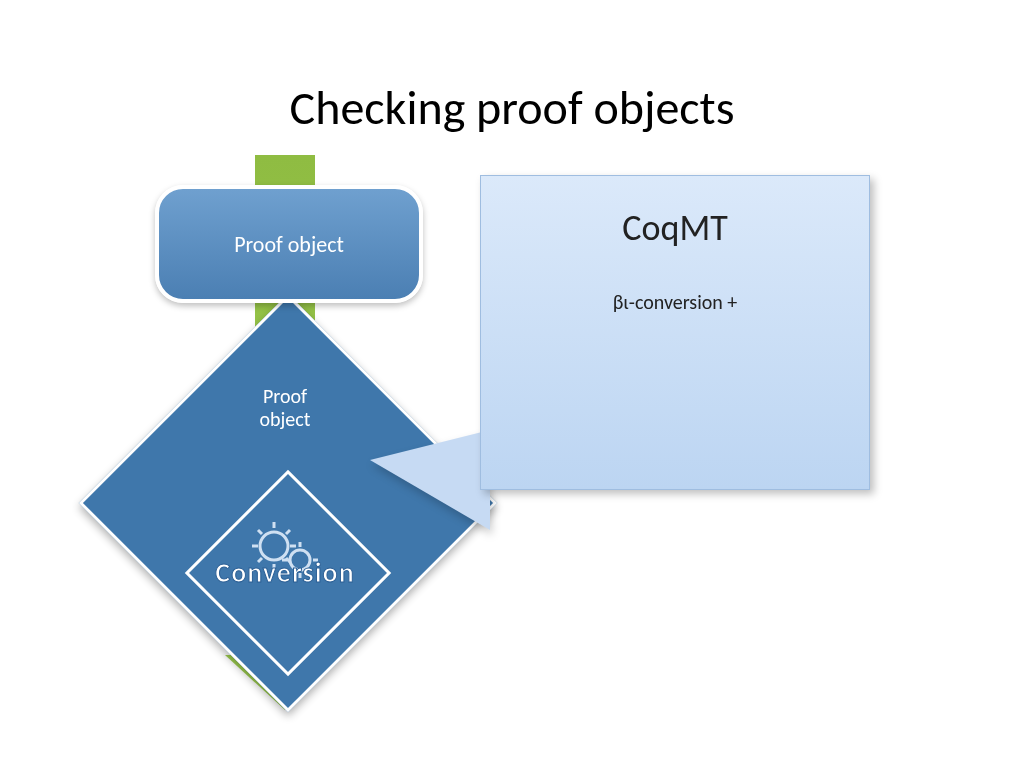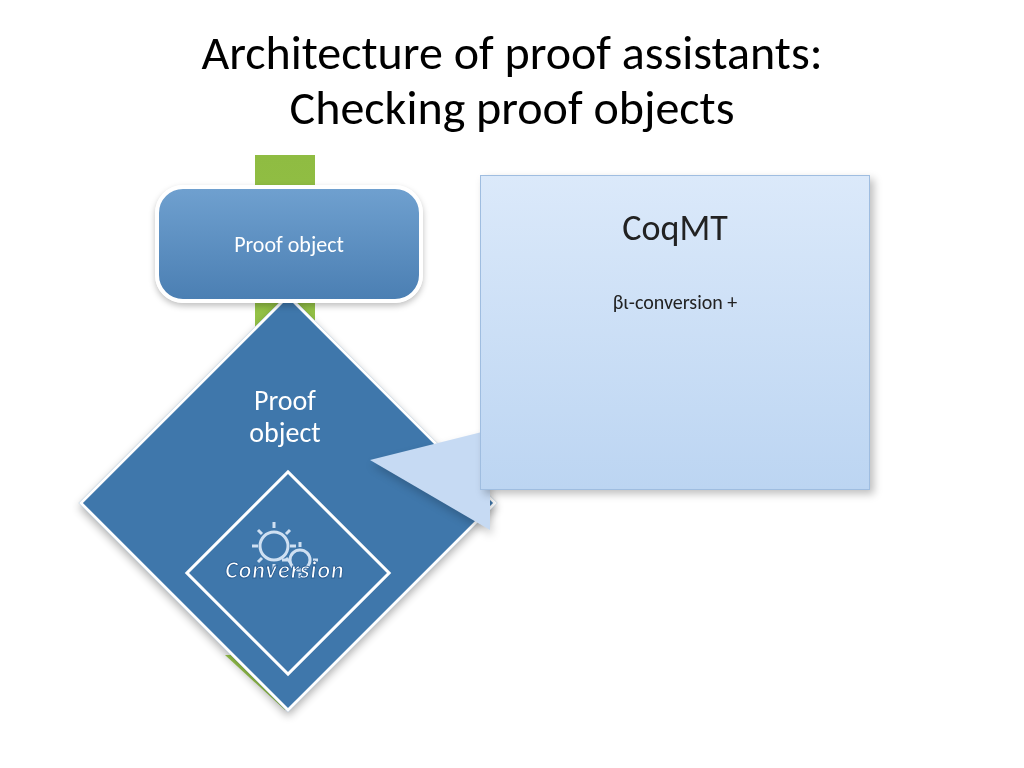--- a/index.html
+++ b/index.html
@@ -7,39 +7,39 @@
   .title{position:absolute;top:25px;left:0;width:1024px;text-align:center;font-size:48px;color:#000;line-height:1.15}
   
   .arrow-shaft{position:absolute;left:255px;top:155px;width:60px;height:500px;background:linear-gradient(to bottom,#8fbc42,#9fcf50);}
   .arrow-head{position:absolute;left:225px;top:655px;width:0;height:0;border-left:60px solid transparent;border-right:60px solid transparent;border-top:55px solid #9fcf50}
   
   .proof-object{position:absolute;left:155px;top:185px;width:260px;height:110px;border-radius:28px;background:linear-gradient(to bottom,#6fa0cf,#4b7fb3);border:4px solid #fff;box-shadow:0 3px 6px rgba(0,0,0,.25);display:flex;align-items:center;justify-content:center;color:#fff;font-size:22px}
   
   .big-diamond{position:absolute;left:140px;top:355px;width:290px;height:290px;background:#3f77ab;border:3px solid #fff;transform:rotate(45deg);box-shadow:3px 3px 8px rgba(0,0,0,.3)}
   
   .small-diamond{position:absolute;left:215px;top:500px;width:140px;height:140px;background:#3f77ab;border:3px solid #fff;transform:rotate(45deg)}
-  .proof-checker-label{position:absolute;left:190px;top:385px;width:190px;text-align:center;color:#fff;font-size:28px;line-height:1.15}
+  .proof-checker-label{position:absolute;left:190px;top:385px;width:190px;text-align:center;color:#fff;font-size:20px;line-height:1.15}
   
   .gears{position:absolute;left:250px;top:520px;width:70px;height:60px}
-  .conversion-label{position:absolute;left:175px;top:555px;width:220px;text-align:center;color:#fff;font-size:24px;font-weight:600;letter-spacing:1px;font-style:italic;
+  .conversion-label{position:absolute;left:175px;top:555px;width:220px;text-align:center;color:#fff;font-size:28px;font-weight:600;letter-spacing:1px;
     -webkit-text-stroke:1px #2b5f95;}
   
   .callout{position:absolute;left:480px;top:175px;width:390px;height:315px;background:linear-gradient(to bottom,#dbe9fa,#bcd5f2);border:1px solid #9fbde0;box-shadow:4px 4px 8px rgba(0,0,0,.25);padding:30px 26px;box-sizing:border-box;text-align:center}
   .callout-title{font-size:36px;color:#222;margin-bottom:40px}
   .callout-body{font-size:20px;color:#222;line-height:1.25}
   
   .callout-pointer{position:absolute;left:370px;top:430px;width:0;height:0;border-top:30px solid transparent;border-bottom:70px solid transparent;border-right:120px solid #c6daf3;filter:drop-shadow(2px 5px 4px rgba(0,0,0,.2))}
 </style>
 </head>
 <body>
 
 <div class="slide">
 
   <div class="title">
-    <span>Architecture of proof assistants:</span><br>
+    <br>
     <span>Checking proof objects</span>
   </div>
 
   <div class="arrow-shaft"></div>
   <div class="arrow-head"></div>
 
   <div class="big-diamond"></div>
   <div class="small-diamond"></div>
 
   <div class="proof-object">

